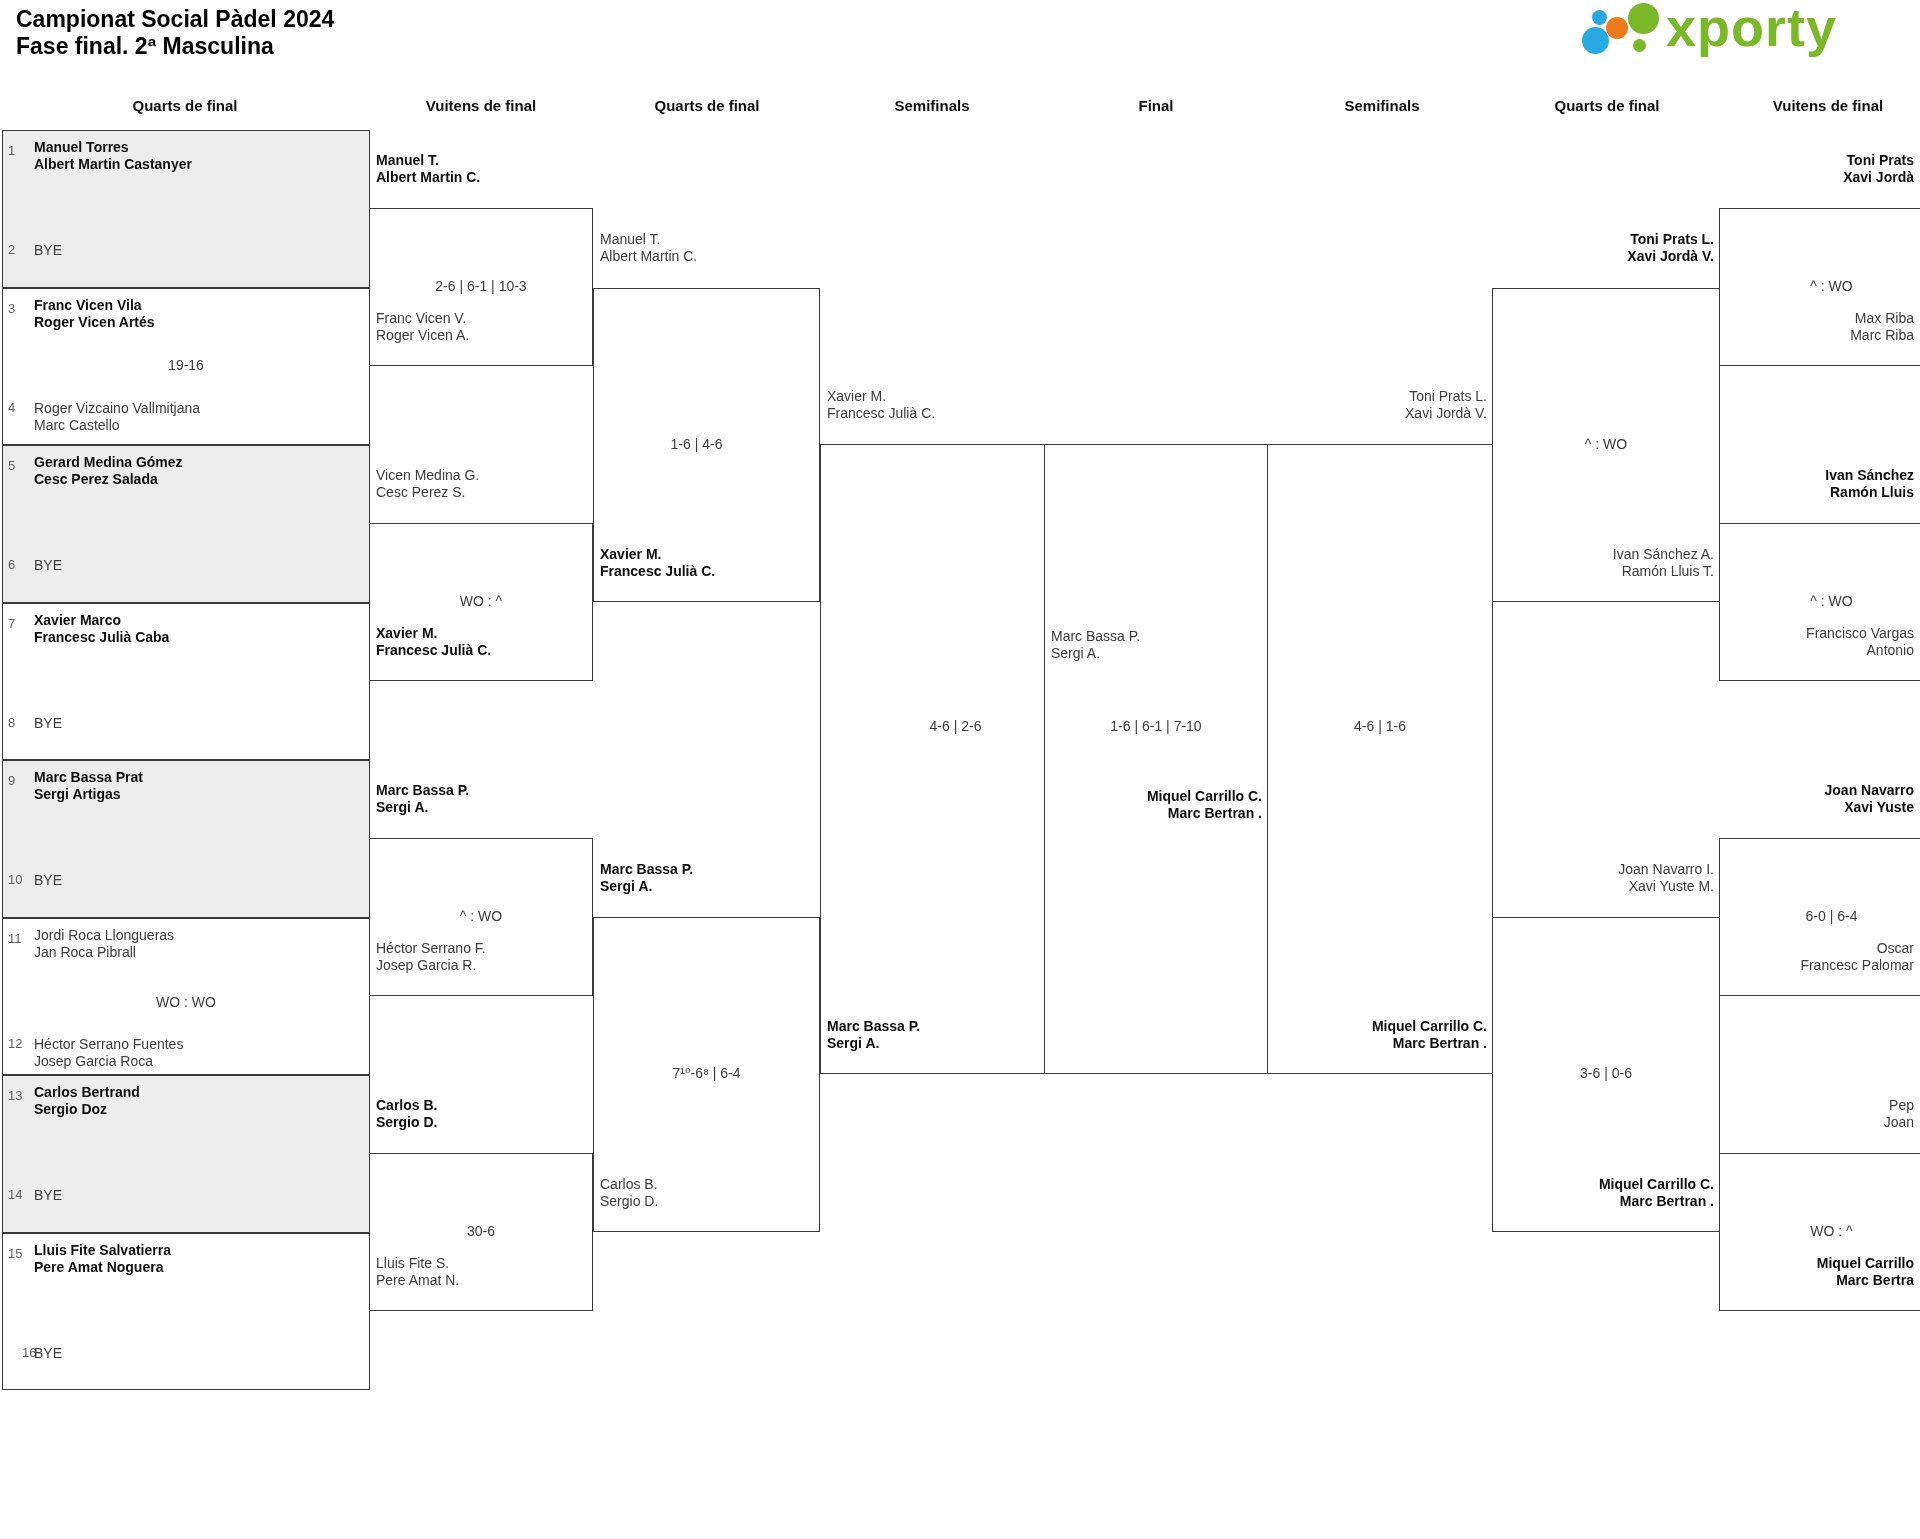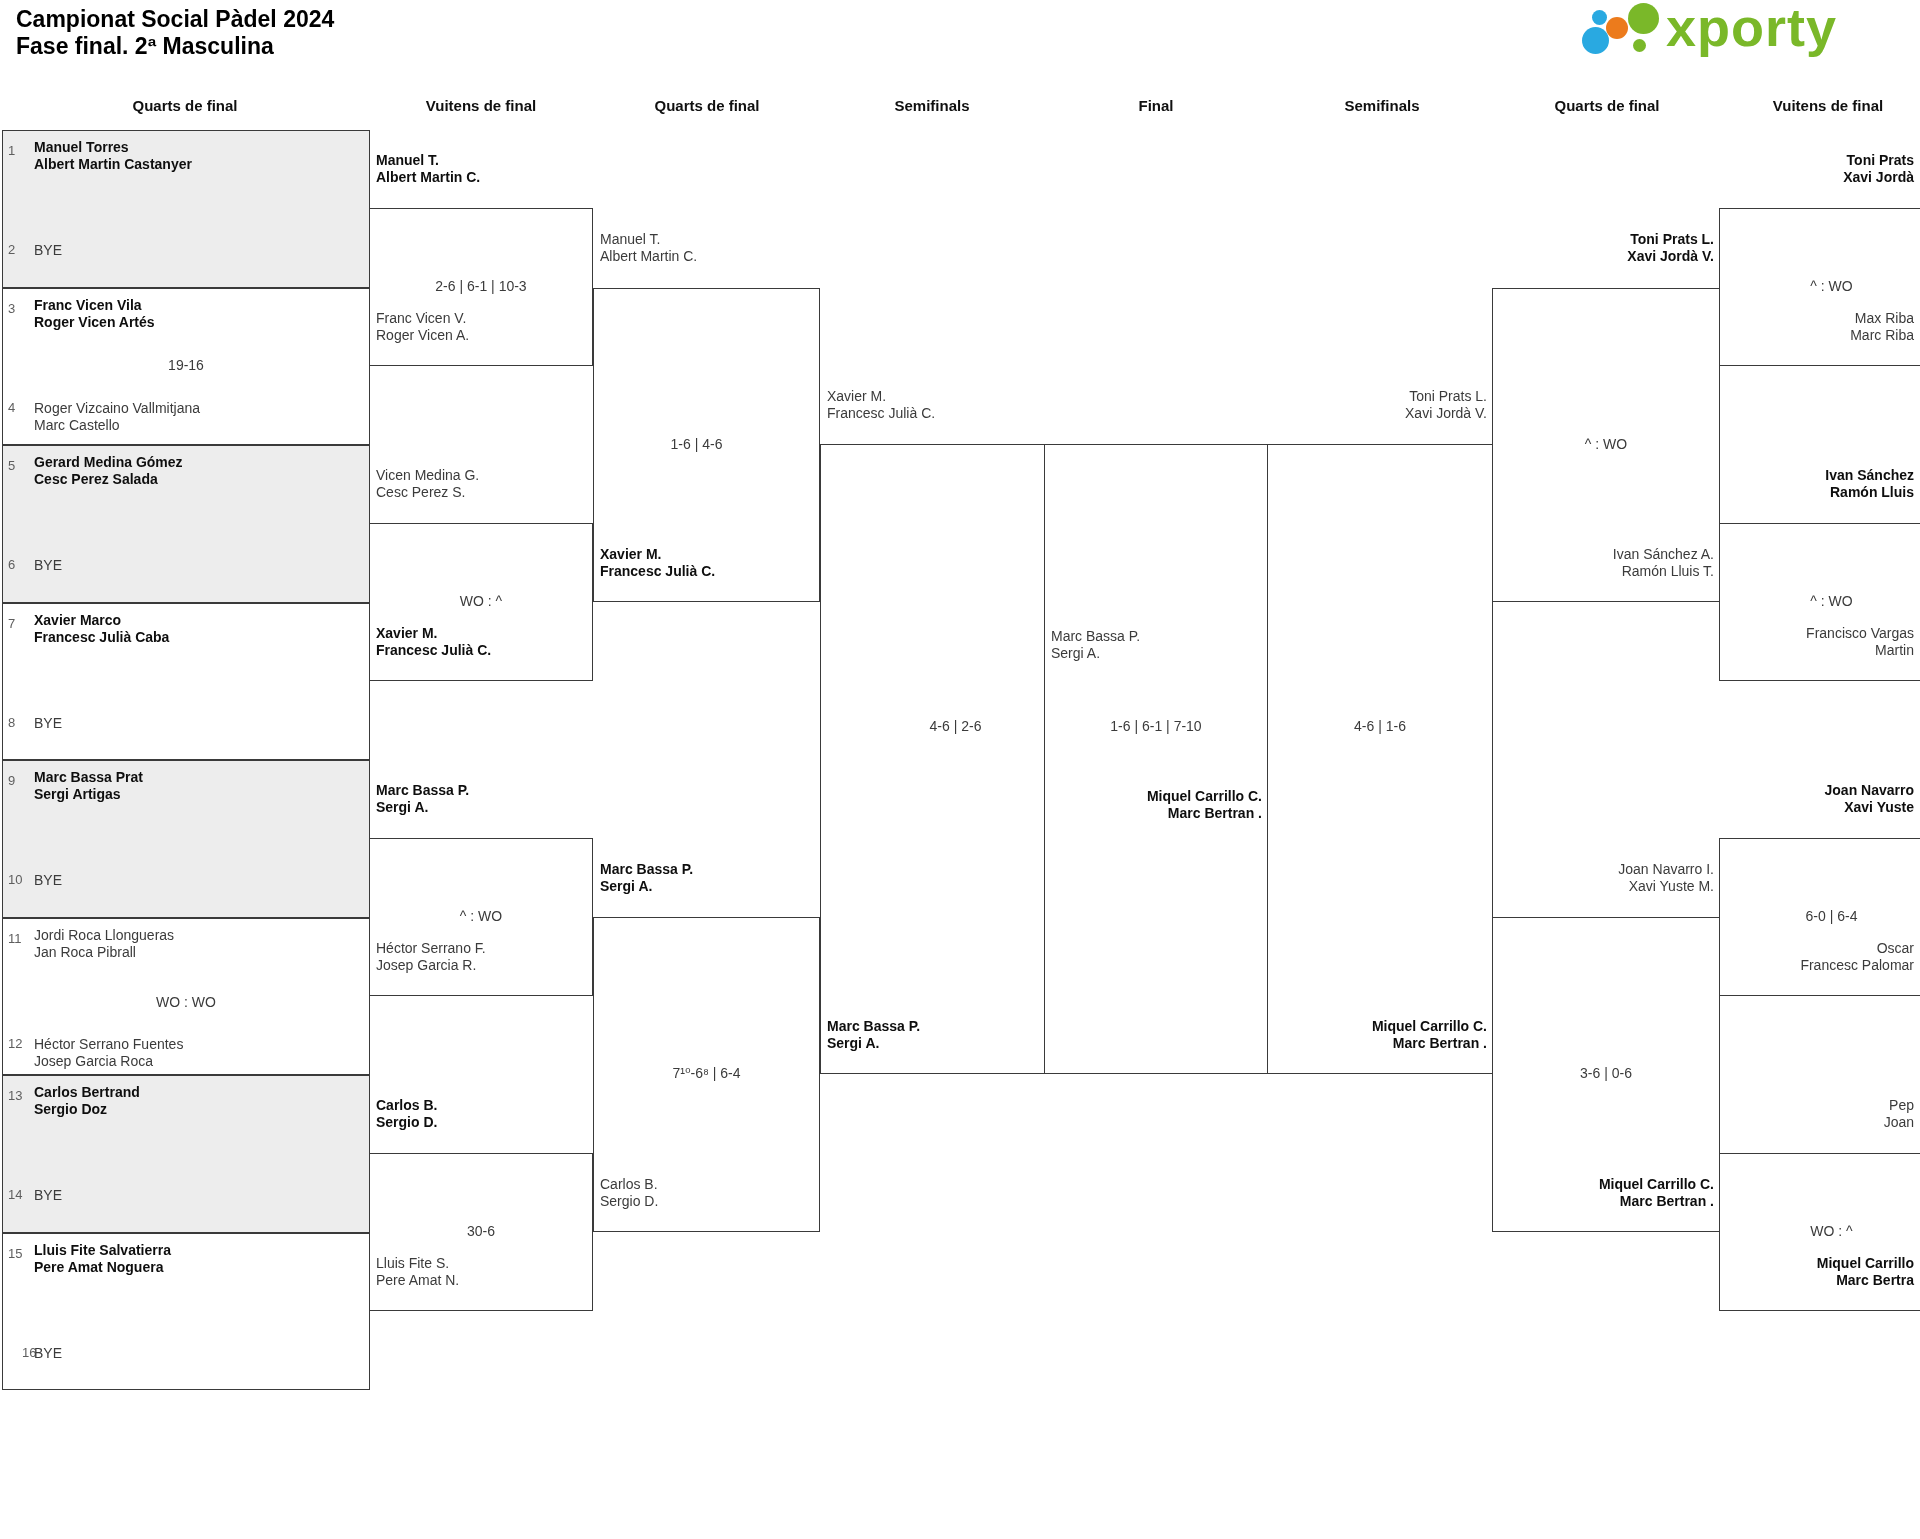--- a/index.html
+++ b/index.html
@@ -279,21 +279,21 @@
     <div>Marc Riba</div>
   </div>
 
 <div class="l2 r b" style="left:1702px;width:212px;top:467px">
     <div>Ivan Sánchez</div>
     <div>Ramón Lluis</div>
   </div>
 <div class="score" style="left:1719px;width:225px;top:593px">^ : WO</div>
 <div class="l2 r" style="left:1702px;width:212px;top:625px">
     <div>Francisco Vargas</div>
-    <div>Martin</div>
+    <div>Antonio</div>
   </div>
 
 <div class="l2 r b" style="left:1702px;width:212px;top:782px">
     <div>Joan Navarro</div>
     <div>Xavi Yuste</div>
   </div>
 <div class="score" style="left:1719px;width:225px;top:908px">6-0 | 6-4</div>
 <div class="l2 r" style="left:1702px;width:212px;top:940px">
     <div>Oscar</div>
     <div>Francesc Palomar</div>

